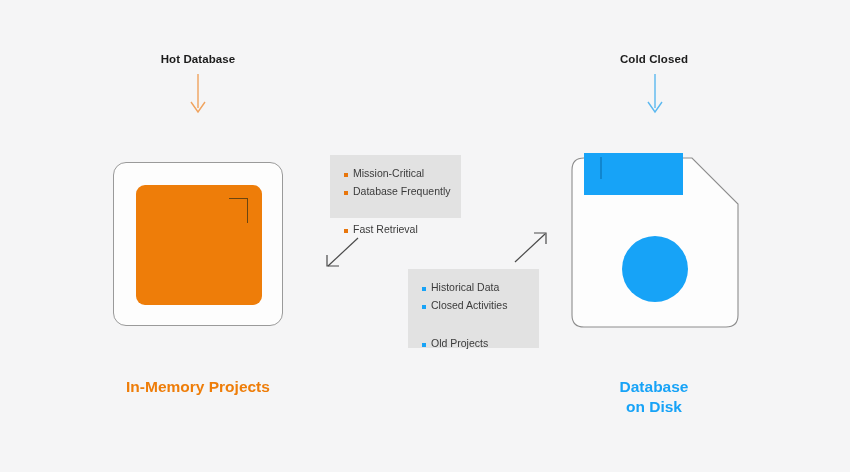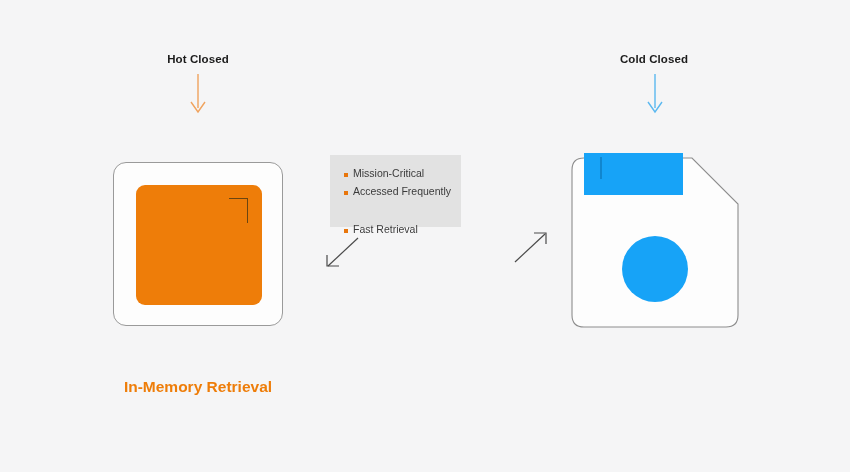--- a/index.html
+++ b/index.html
@@ -105,21 +105,21 @@
     background: #17a3f7;
   }
 
   
   .callout {
     position: absolute;
     background: #e2e2e2;
     box-sizing: border-box;
     padding: 13px 14px 12px 14px;
   }
-  #callout-hot { left: 330px; top: 155px; width: 131px; height: 72px; }
+  #callout-hot { left: 330px; top: 155px; width: 131px; height: 63px; }
   #callout-cold { left: 408px; top: 269px; width: 131px; height: 79px; }
 
   .bullet-row {
     display: flex;
     align-items: flex-start;
     margin-bottom: 7px;
     line-height: 1;
   }
   .bullet-row:last-child { margin-bottom: 0; margin-top: 28px; }
   .bullet-dot {
@@ -158,45 +158,45 @@
   #caption-disk {
     left: 574px; top: 377px; width: 160px;
     color: #17a3f7;
   }
 </style>
 </head>
 <body>
 
 <div id="stage">
 
-  <div id="hot-title" class="section-title">Hot Closed</div>
+  <div id="hot-title" class="section-title">Hot Database</div>
 
   <div id="hot-arrow" class="down-arrow">
     <svg width="36" height="42" viewBox="0 0 36 42">
       <line x1="18" y1="0" x2="18" y2="34" stroke="#f0a35e" stroke-width="1.4"></line>
       <polyline points="11,28 18,38 25,28" fill="none" stroke="#f0a35e" stroke-width="1.4"></polyline>
     </svg>
   </div>
 
   <div id="chip">
     <div id="chip-core">
       <div id="chip-corner"></div>
     </div>
   </div>
 
-  <div id="caption-memory" class="caption">In-Memory Retrieval</div>
+  <div id="caption-memory" class="caption">In-Memory Projects</div>
 
   <div id="callout-hot" class="callout">
     <div class="bullet-row">
       <span class="bullet-dot"></span>
       <span class="bullet-text">Mission-Critical</span>
     </div>
     <div class="bullet-row">
       <span class="bullet-dot"></span>
-      <span class="bullet-text">Accessed Frequently</span>
+      <span class="bullet-text">Database Frequently</span>
     </div>
     <div class="bullet-row">
       <span class="bullet-dot"></span>
       <span class="bullet-text">Fast Retrieval</span>
     </div>
   </div>
 
   <div id="arrow-to-memory" class="diag-arrow">
     <svg width="40" height="36" viewBox="0 0 40 36">
       <line x1="36" y1="2" x2="6" y2="30" stroke="#4a4a4a" stroke-width="1.2"></line>
@@ -204,34 +204,50 @@
     </svg>
   </div>
 
   <div id="arrow-to-disk" class="diag-arrow">
     <svg width="40" height="38" viewBox="0 0 40 38">
       <line x1="3" y1="34" x2="33" y2="6" stroke="#4a4a4a" stroke-width="1.2"></line>
       <polyline points="22,5 34,5 34,16" fill="none" stroke="#4a4a4a" stroke-width="1.2"></polyline>
     </svg>
   </div>
 
+  <div id="callout-cold" class="callout">
+    <div class="bullet-row">
+      <span class="bullet-dot"></span>
+      <span class="bullet-text">Historical Data</span>
+    </div>
+    <div class="bullet-row">
+      <span class="bullet-dot"></span>
+      <span class="bullet-text">Closed Activities</span>
+    </div>
+    <div class="bullet-row">
+      <span class="bullet-dot"></span>
+      <span class="bullet-text">Old Projects</span>
+    </div>
+  </div>
 
   <div id="cold-title" class="section-title">Cold Closed</div>
 
   <div id="cold-arrow" class="down-arrow">
     <svg width="36" height="42" viewBox="0 0 36 42">
       <line x1="18" y1="0" x2="18" y2="34" stroke="#5bb8f0" stroke-width="1.4"></line>
       <polyline points="11,28 18,38 25,28" fill="none" stroke="#5bb8f0" stroke-width="1.4"></polyline>
     </svg>
   </div>
 
   <div id="disk">
     <svg width="168" height="171" viewBox="0 0 168 171">
       <path d="M 1 13 Q 1 1 13 1 L 121 1 L 167 47 L 167 158 Q 167 170 155 170 L 13 170 Q 1 170 1 158 Z" fill="#fdfdfd" stroke="#8d8d8d" stroke-width="1.1"></path>
     </svg>
     <div id="disk-shutter">
       <div id="disk-shutter-tick"></div>
     </div>
     <div id="disk-hub"></div>
   </div>
 
+  <div id="caption-disk" class="caption">Database
+on Disk</div>
 
 </div>
 
 </body></html>

